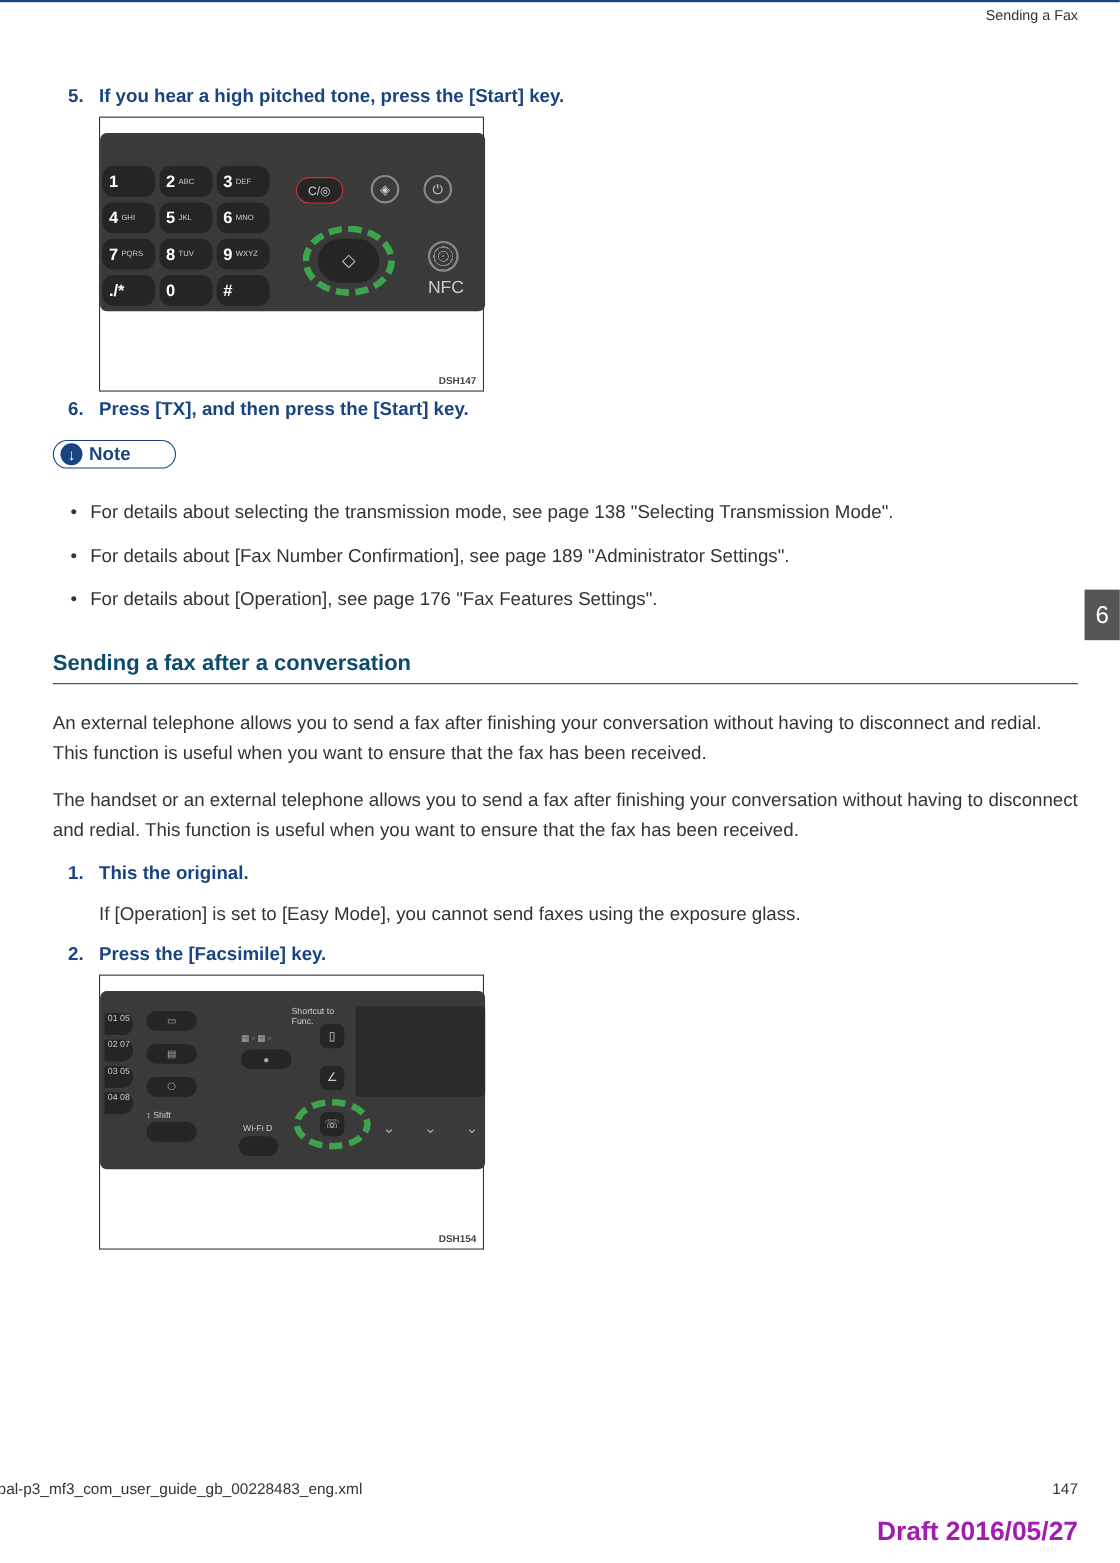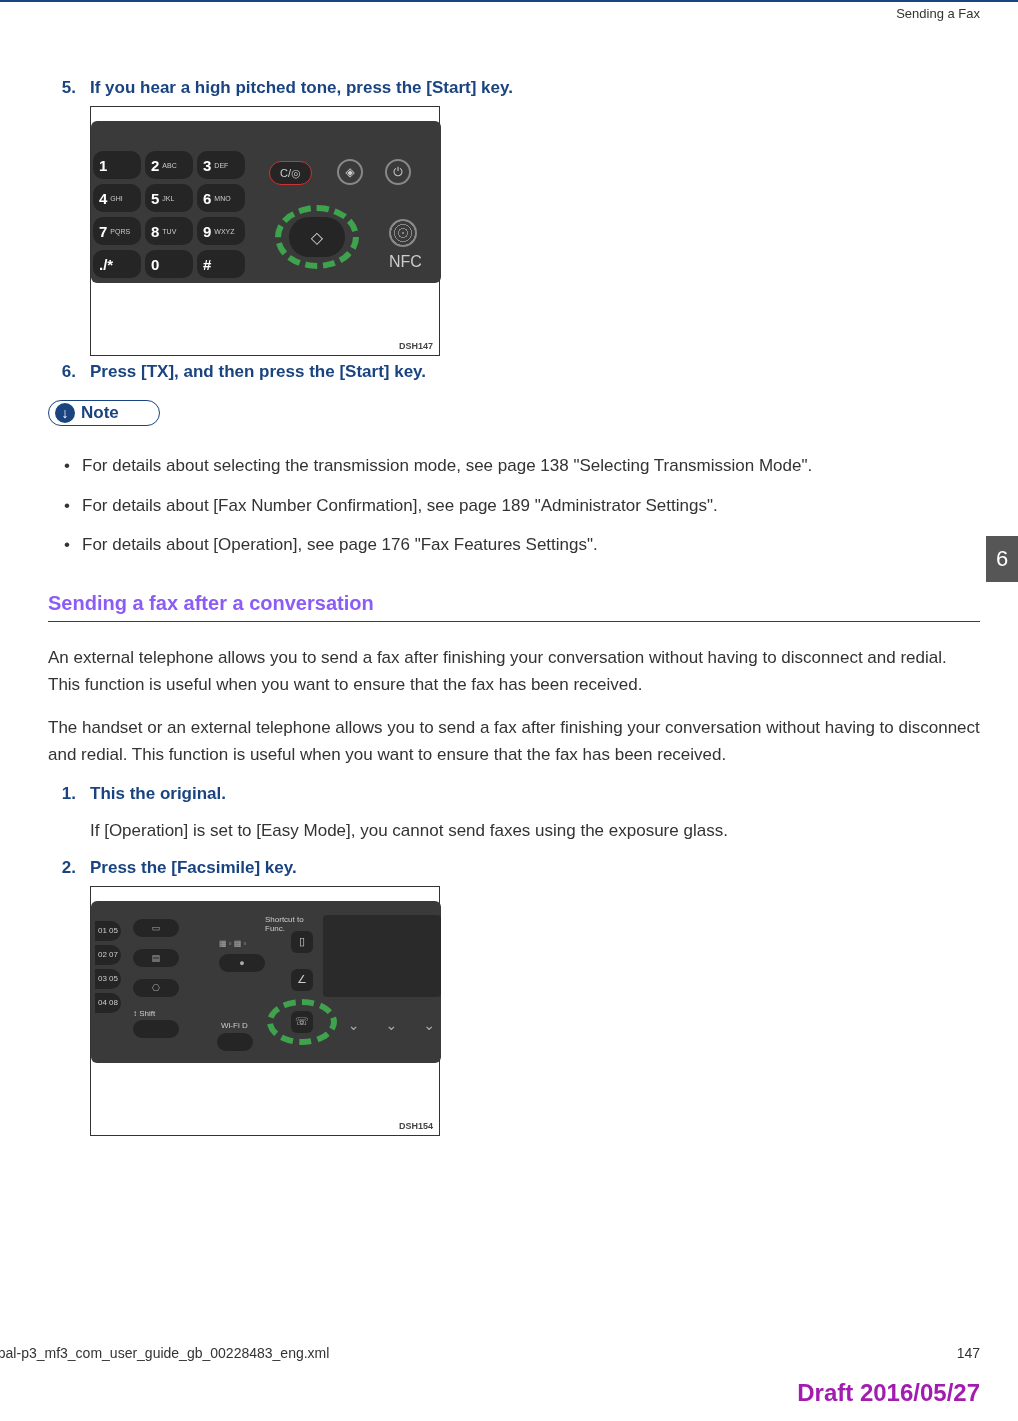--- a/index.html
+++ b/index.html
@@ -185,21 +185,21 @@
   }
   .note ul li::before {
     content:"•";
     position:absolute;
     left:16px;
     color:#333;
   }
 
   
   .section-h {
-    color:#8b5cf6;
+    color:#0c4a6e;
     font-size:20px;
     font-weight:bold;
     margin-top: 34px;
     margin-bottom: 6px;
   }
   .section-rule {
     height:1px; background:#1a4480;
     margin-bottom: 22px;
   }
   .para {
@@ -229,21 +229,21 @@
     top:20px; left:4px;
     display:grid;
     grid-template-columns: 26px;
     grid-auto-rows:20px;
     gap:4px;
   }
   .skey {
     background:#252525;
     border-radius:0 10px 10px 0;
     color:#ccc; font-size:8px;
-    display:flex;align-items:center;justify-content:center;
+    display:flex;justify-content:center;
   }
   .midcol {
     position:absolute;
     top:18px; left:42px;
     width:70px;
   }
   .oval {
     width:46px;height:18px;border-radius:9px;background:#252525;
     margin-bottom:12px;
     color:#aaa;font-size:9px;display:flex;align-items:center;justify-content:center;

